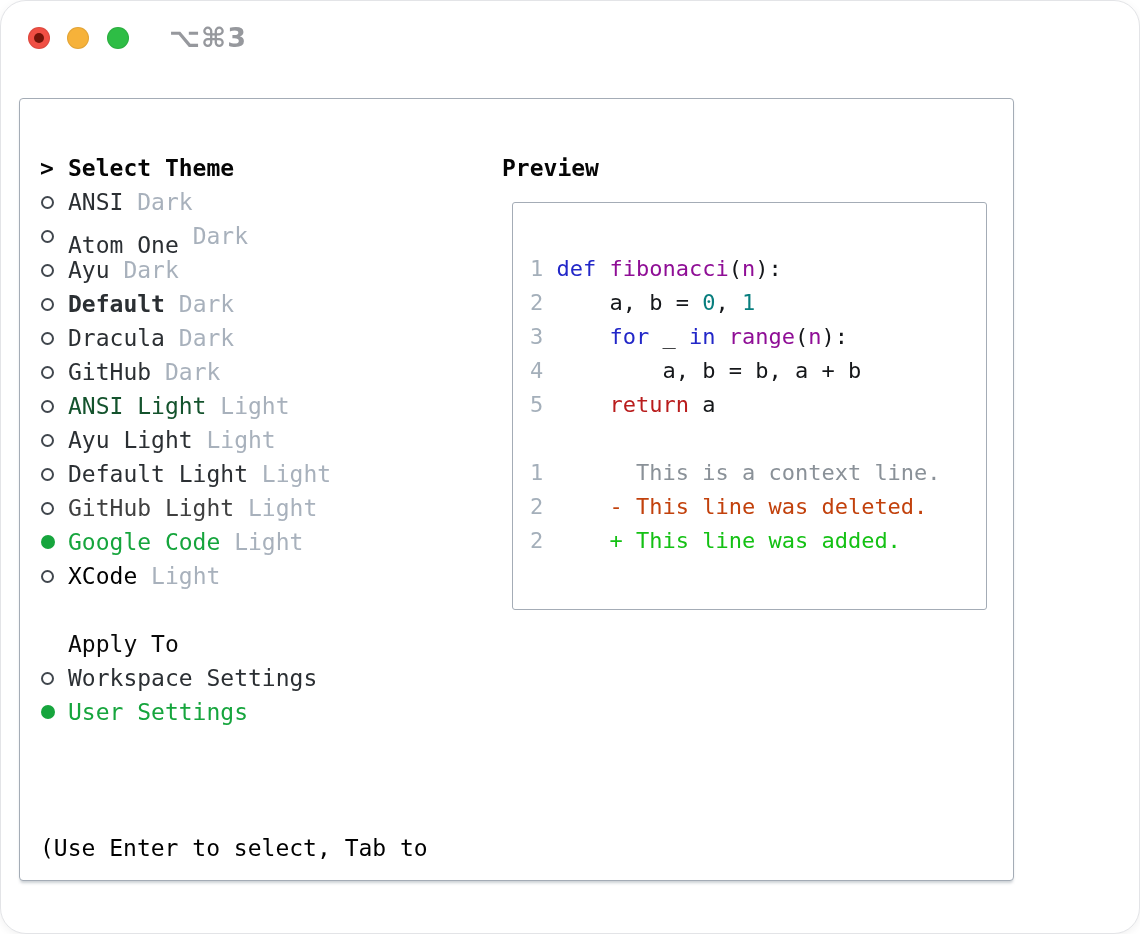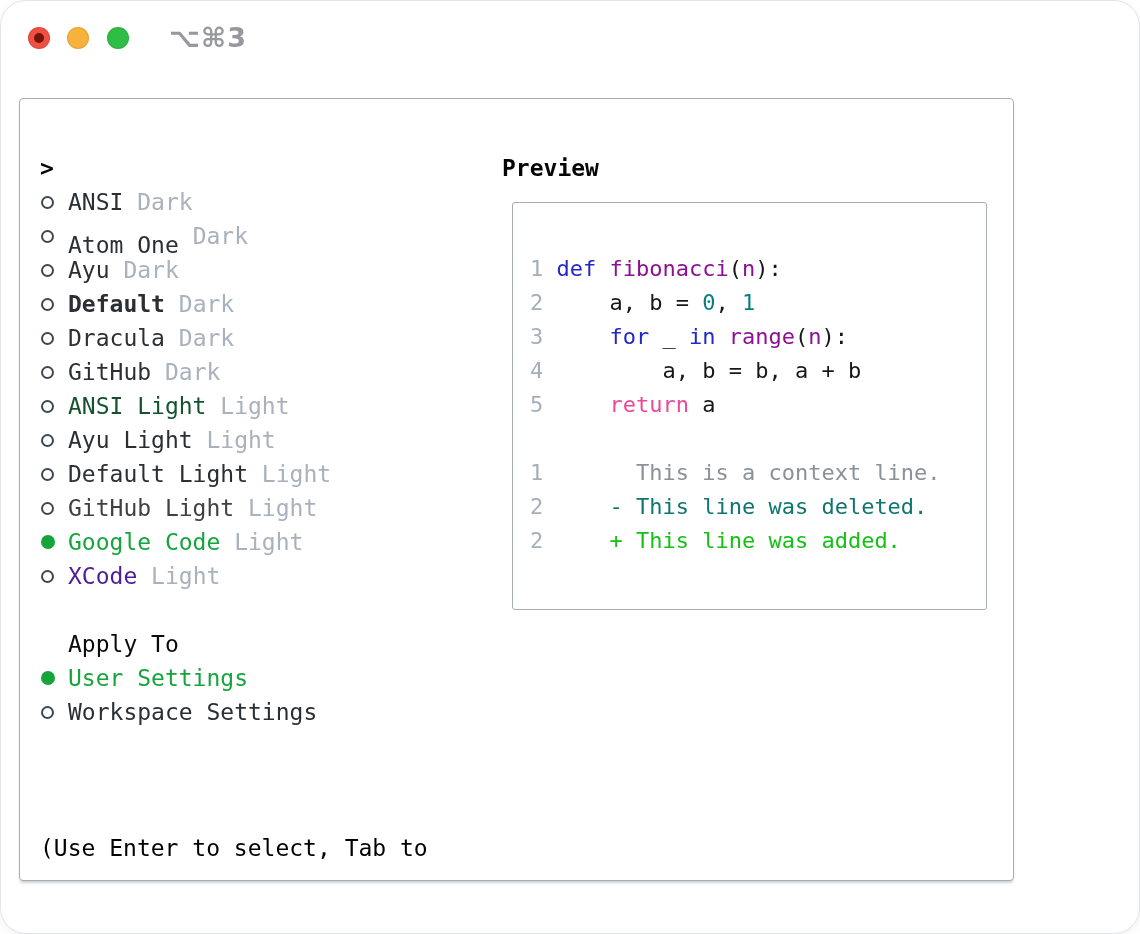--- a/index.html
+++ b/index.html
@@ -72,63 +72,63 @@
       <span class="dot"></span>
     </span>
   <span class="tl yellow"></span>
   <span class="tl green"></span>
   <span class="shortcut">⌥⌘3</span>
 
   <div class="panel">
 
     <div class="leftcol">
       <div class="row">
-        <span class="bullet caret">&gt;</span>
+        <span class="bullet caret">&gt;</span><span class="hdr">Select Theme</span>
       </div>
       <div id="theme-items">
           <div class="row"><span class="bullet"><span class="radio"></span></span><span style="color: rgb(43, 47, 51);">ANSI</span><span class="tvariant" style="color: rgb(168, 177, 188);">Dark</span></div>
           <div class="row"><span class="bullet"><span class="radio"></span></span><span style="color: rgb(43, 47, 51); margin-top: 18px;">Atom One</span><span class="tvariant" style="color: rgb(168, 177, 188);">Dark</span></div>
           <div class="row"><span class="bullet"><span class="radio"></span></span><span style="color: rgb(43, 47, 51);">Ayu</span><span class="tvariant" style="color: rgb(168, 177, 188);">Dark</span></div>
           <div class="row"><span class="bullet"><span class="radio"></span></span><span style="color: rgb(43, 47, 51); font-weight: bold;">Default</span><span class="tvariant" style="color: rgb(168, 177, 188);">Dark</span></div>
           <div class="row"><span class="bullet"><span class="radio"></span></span><span style="color: rgb(43, 47, 51);">Dracula</span><span class="tvariant" style="color: rgb(168, 177, 188);">Dark</span></div>
           <div class="row"><span class="bullet"><span class="radio"></span></span><span style="color: rgb(43, 47, 51);">GitHub</span><span class="tvariant" style="color: rgb(168, 177, 188);">Dark</span></div>
           <div class="row"><span class="bullet"><span class="radio"></span></span><span style="color: #14532d;">ANSI Light</span><span class="tvariant" style="color: rgb(168, 177, 188);">Light</span></div>
           <div class="row"><span class="bullet"><span class="radio"></span></span><span style="color: rgb(43, 47, 51);">Ayu Light</span><span class="tvariant" style="color: rgb(168, 177, 188);">Light</span></div>
           <div class="row"><span class="bullet"><span class="radio"></span></span><span style="color: rgb(43, 47, 51);">Default Light</span><span class="tvariant" style="color: rgb(168, 177, 188);">Light</span></div>
           <div class="row"><span class="bullet"><span class="radio"></span></span><span style="color: #404040;">GitHub Light</span><span class="tvariant" style="color: rgb(168, 177, 188);">Light</span></div>
           <div class="row"><span class="bullet"><span class="radio sel" style="background: rgb(22, 165, 61);"></span></span><span style="color: rgb(22, 165, 61);">Google Code</span><span class="tvariant" style="color: rgb(168, 177, 188);">Light</span></div>
-          <div class="row"><span class="bullet"><span class="radio"></span></span><span style="color: #4c1d95;">XCode</span><span class="tvariant" style="color: rgb(168, 177, 188);">Light</span></div>
+          <div class="row"><span class="bullet"><span class="radio"></span></span><span style="color: #000000;">XCode</span><span class="tvariant" style="color: rgb(168, 177, 188);">Light</span></div>
         </div>
     </div>
 
     <div class="applyblock">
       <div class="row">
         <span class="bullet"></span><span class="subhdr">Apply To</span>
       </div>
       <div id="apply-items">
+          <div class="row"><span class="bullet"><span class="radio"></span></span><span style="color: rgb(43, 47, 51);">Workspace Settings</span></div>
           <div class="row"><span class="bullet"><span class="radio sel" style="background: rgb(22, 165, 61);"></span></span><span style="color: rgb(22, 165, 61);">User Settings</span></div>
-          <div class="row"><span class="bullet"><span class="radio"></span></span><span style="color: rgb(43, 47, 51);">Workspace Settings</span></div>
         </div>
     </div>
 
     <div class="helpblock">
       <div>(Use Enter to select, Tab to</div>
       <div>change focus)</div>
     </div>
 
     <div class="preview-title">Preview</div>
 
     <div class="preview-box">
       <div class="codewrap" id="code">
           <div class="code-line"><span class="lineno" style="color: rgb(164, 175, 186);">1</span><span style="color: rgb(21, 23, 26);"> </span><span style="color: rgb(34, 39, 200);">def</span><span style="color: rgb(21, 23, 26);"> </span><span style="color: rgb(143, 14, 150);">fibonacci</span><span style="color: rgb(21, 23, 26);">(</span><span style="color: rgb(143, 14, 150);">n</span><span style="color: rgb(21, 23, 26);">):</span></div>
           <div class="code-line"><span class="lineno" style="color: rgb(164, 175, 186);">2</span><span style="color: rgb(21, 23, 26);">     a, b = </span><span style="color: rgb(8, 126, 126);">0</span><span style="color: rgb(21, 23, 26);">, </span><span style="color: rgb(8, 126, 126);">1</span></div>
           <div class="code-line"><span class="lineno" style="color: rgb(164, 175, 186);">3</span><span style="color: rgb(21, 23, 26);">     </span><span style="color: rgb(34, 39, 200);">for</span><span style="color: rgb(21, 23, 26);"> _ </span><span style="color: rgb(34, 39, 200);">in</span><span style="color: rgb(21, 23, 26);"> </span><span style="color: rgb(143, 14, 150);">range</span><span style="color: rgb(21, 23, 26);">(</span><span style="color: rgb(143, 14, 150);">n</span><span style="color: rgb(21, 23, 26);">):</span></div>
           <div class="code-line"><span class="lineno" style="color: rgb(164, 175, 186);">4</span><span style="color: rgb(21, 23, 26);">         a, b = b, a + b</span></div>
-          <div class="code-line"><span class="lineno" style="color: rgb(164, 175, 186);">5</span><span style="color: rgb(21, 23, 26);">     </span><span style="color: #ec4899;">return</span><span style="color: rgb(21, 23, 26);"> a</span></div>
+          <div class="code-line"><span class="lineno" style="color: rgb(164, 175, 186);">5</span><span style="color: rgb(21, 23, 26);">     </span><span style="color: #b91c1c;">return</span><span style="color: rgb(21, 23, 26);"> a</span></div>
           <div class="code-line"><span class="lineno" style="color: rgb(164, 175, 186);"></span></div>
           <div class="code-line"><span class="lineno" style="color: rgb(164, 175, 186);">1</span><span style="color: rgb(138, 145, 152);">       This is a context line.</span></div>
-          <div class="code-line"><span class="lineno" style="color: rgb(164, 175, 186);">2</span><span style="color: #0f766e;">     - This line was deleted.</span></div>
+          <div class="code-line"><span class="lineno" style="color: rgb(164, 175, 186);">2</span><span style="color: #c2410c;">     - This line was deleted.</span></div>
           <div class="code-line"><span class="lineno" style="color: rgb(164, 175, 186);">2</span><span style="color: rgb(20, 193, 20);">     + This line was added.</span></div>
         </div>
     </div>
 
   </div>
 </div>
 
 </body></html>

